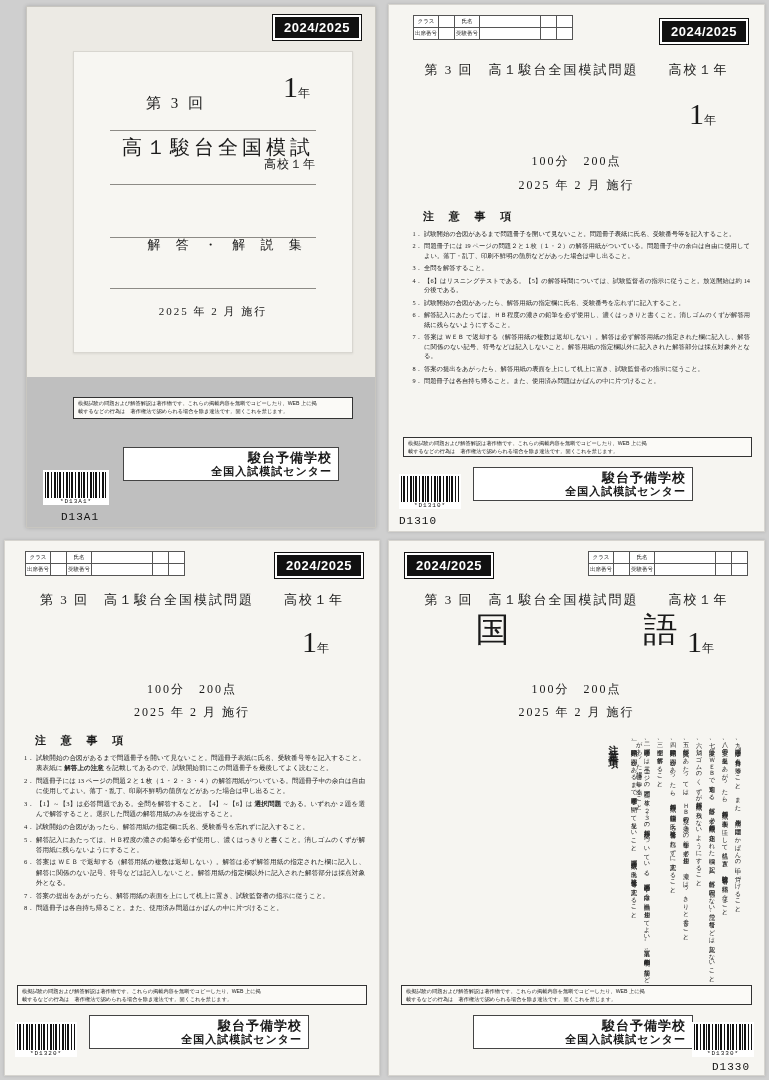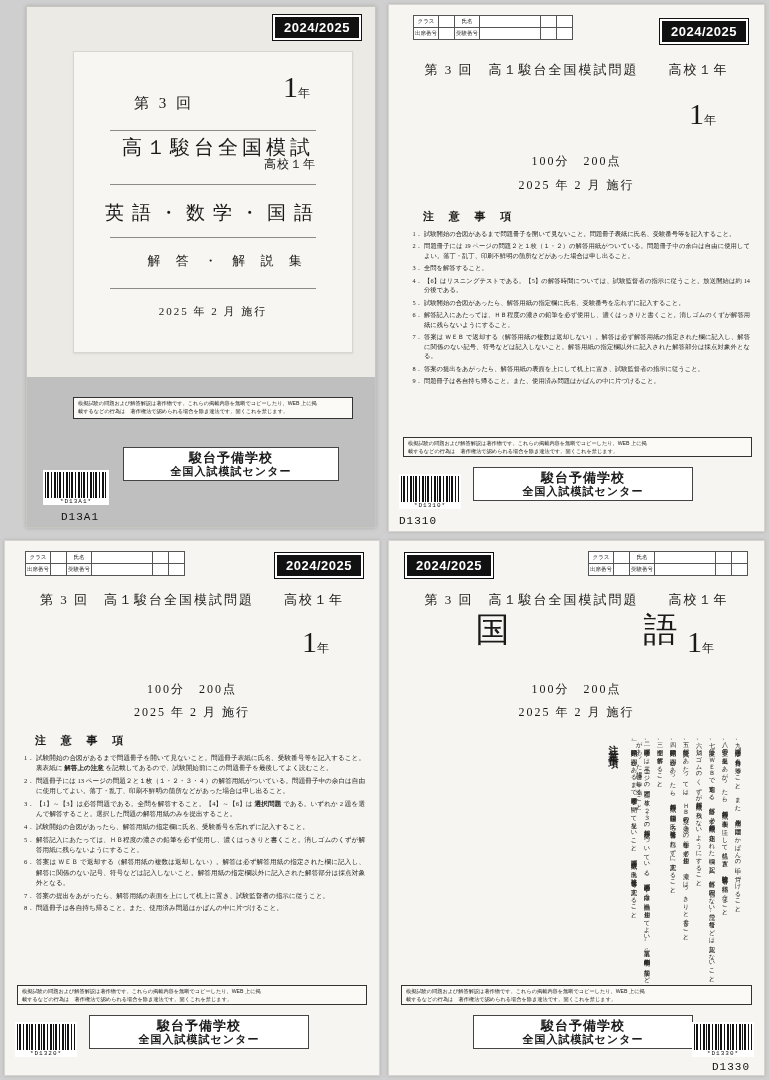--- a/index.html
+++ b/index.html
@@ -133,21 +133,21 @@
     box-sizing:border-box;
   }
 
   
   .publisher{
     position:absolute;
     background:#fff;
     border:1px solid #444;
     font-family:"Liberation Sans", sans-serif;
     font-weight:bold;
-    text-align:center;
+    text-align:right;
     line-height:1.18;
     letter-spacing:1px;
     box-sizing:border-box;
     padding:2px 6px;
   }
   .publisher .l1{font-size:13px;}
   .publisher .l2{font-size:11px;}
 
   
   .barcode{
@@ -177,21 +177,21 @@
     position:absolute;
     left:46px;right:22px;top:44px;height:300px;
     background:#f7f6f2;
     border:1px solid #d8d6d0;
     box-shadow:0 1px 2px rgba(0,0,0,.08);
   }
   .ansline{
     position:absolute;left:36px;right:36px;
     border-top:1px solid #8d8b86;
   }
-  .ans-t1{font-size:15px;letter-spacing:3px;}
+  .ans-t1{font-size:15px;letter-spacing:3px;margin-left:12px;}
   .ans-t2{font-size:20px;letter-spacing:4px;}
   .ans-t3{font-size:19px;letter-spacing:8px;}
   .ans-t4{font-size:13px;letter-spacing:6px;}
   .ans-t5{font-size:11px;letter-spacing:2px;}
 
   
   .vnotes{
     position:absolute;
     display:flex;
     flex-direction:row-reverse;
@@ -238,23 +238,22 @@
 
         <div class="line-title ans-t1" style="top:42px;left:60px;right:auto;text-align:left;">第 3 回</div>
 
         <div class="grade-big" style="right:42px;top:18px;">
           <span>1</span><span class="sm">年</span>
         </div>
 
         <div class="line-title ans-t2" style="top:82px;left:48px;right:auto;text-align:left;">高１駿台全国模試</div>
         <div class="line-title" style="top:104px;right:36px;left:auto;text-align:right;font-size:12px;letter-spacing:1px;">高校１年</div>
 
-        <div class="line-title ans-t3" style="top:148px;">英語・数学・国語</div>
-
-        <div class="line-title ans-t4" style="top:200px;margin-left:29px;">解 答 ・ 解 説 集</div>
+
+        <div class="line-title ans-t4" style="top:184px;margin-left:29px;">解 答 ・ 解 説 集</div>
 
         <div class="line-title ans-t5" style="top:252px;">2025 年 2 月 施行</div>
       </div>
 
       <div class="copybox" style="left:46px;right:22px;top:390px;height:22px;">
         <div>模擬試験の問題および解答解説は著作物です。これらの掲載内容を無断でコピーしたり、WEB 上に掲</div>
         <div>載するなどの行為は　著作権法で認められる場合を除き違法です。固くこれを禁じます。</div>
       </div>
 
       <div class="publisher" style="left:96px;width:216px;top:440px;">

